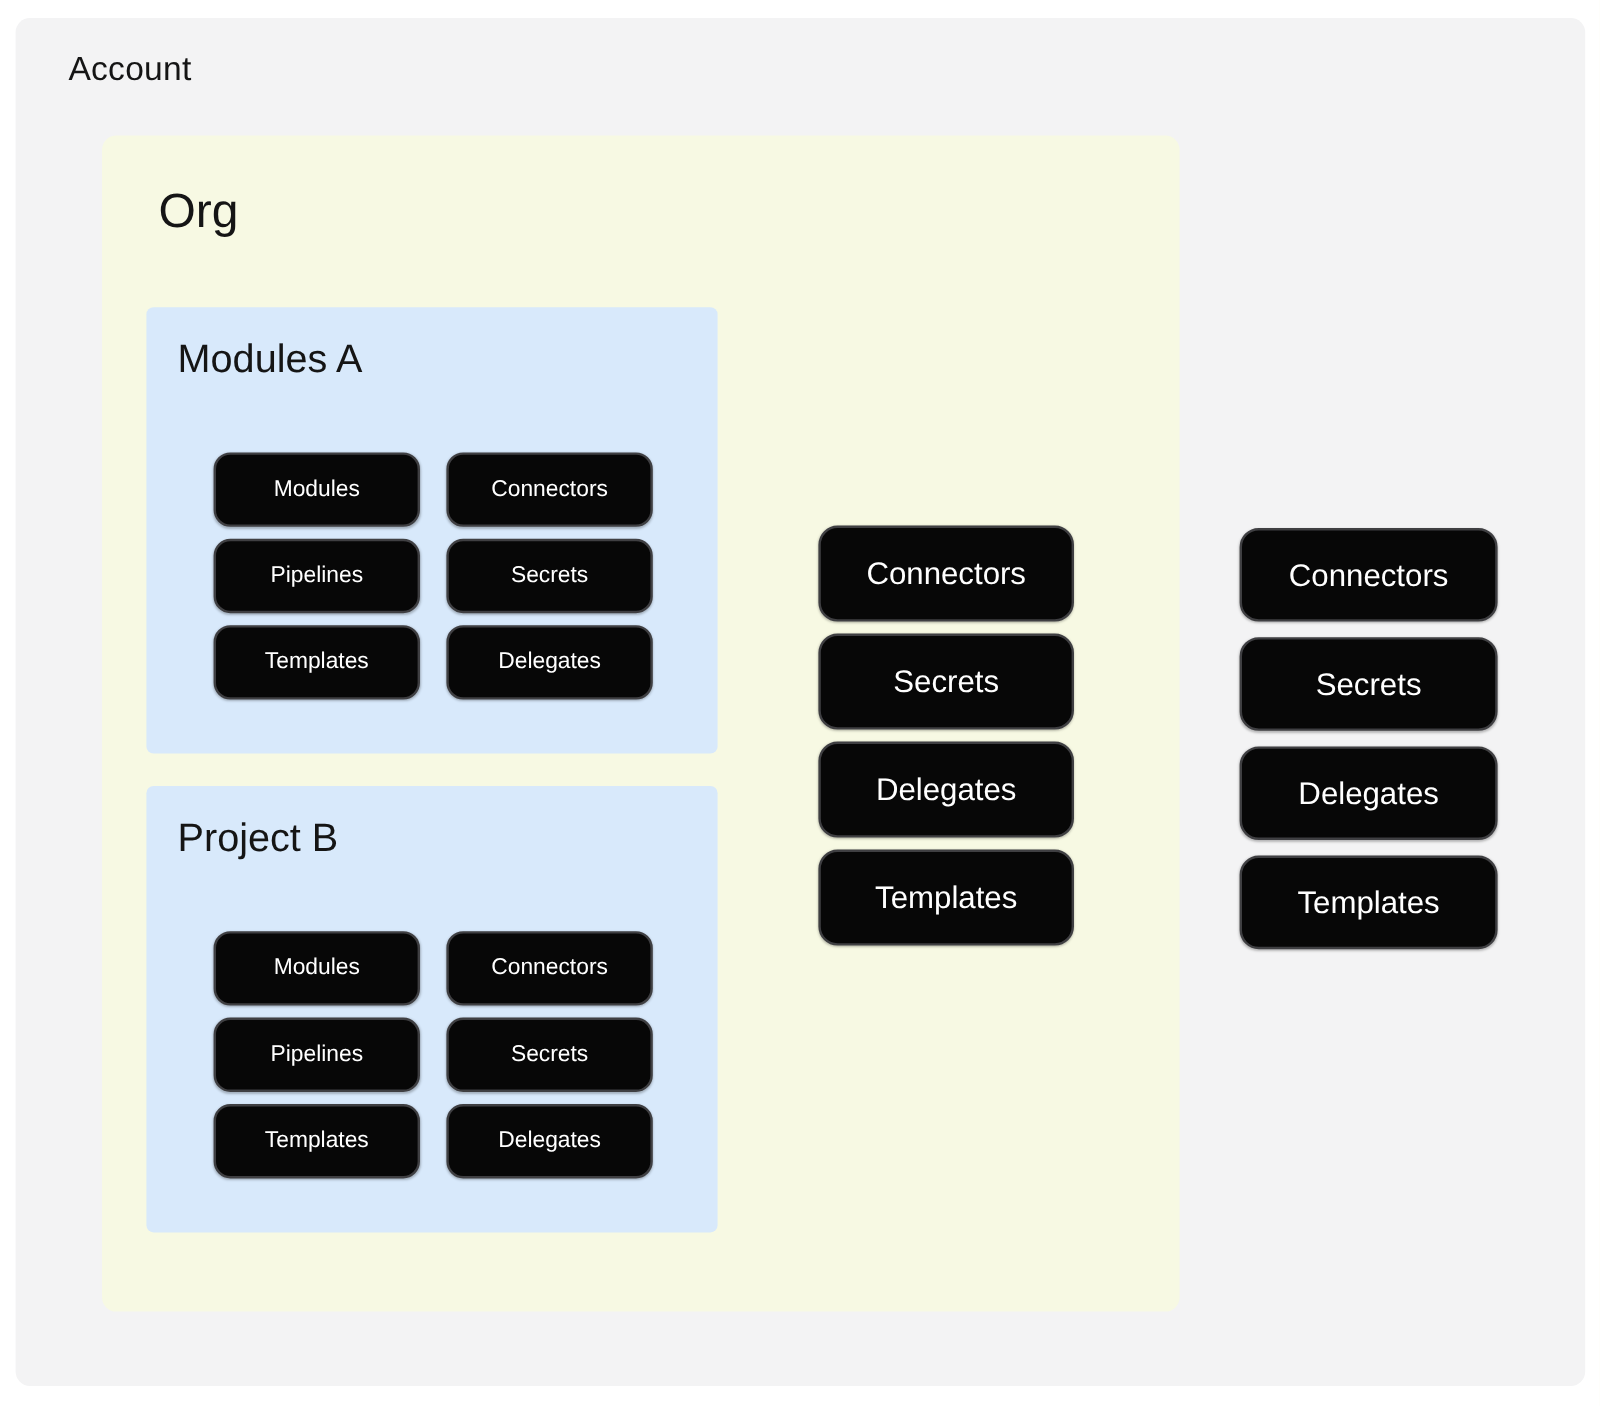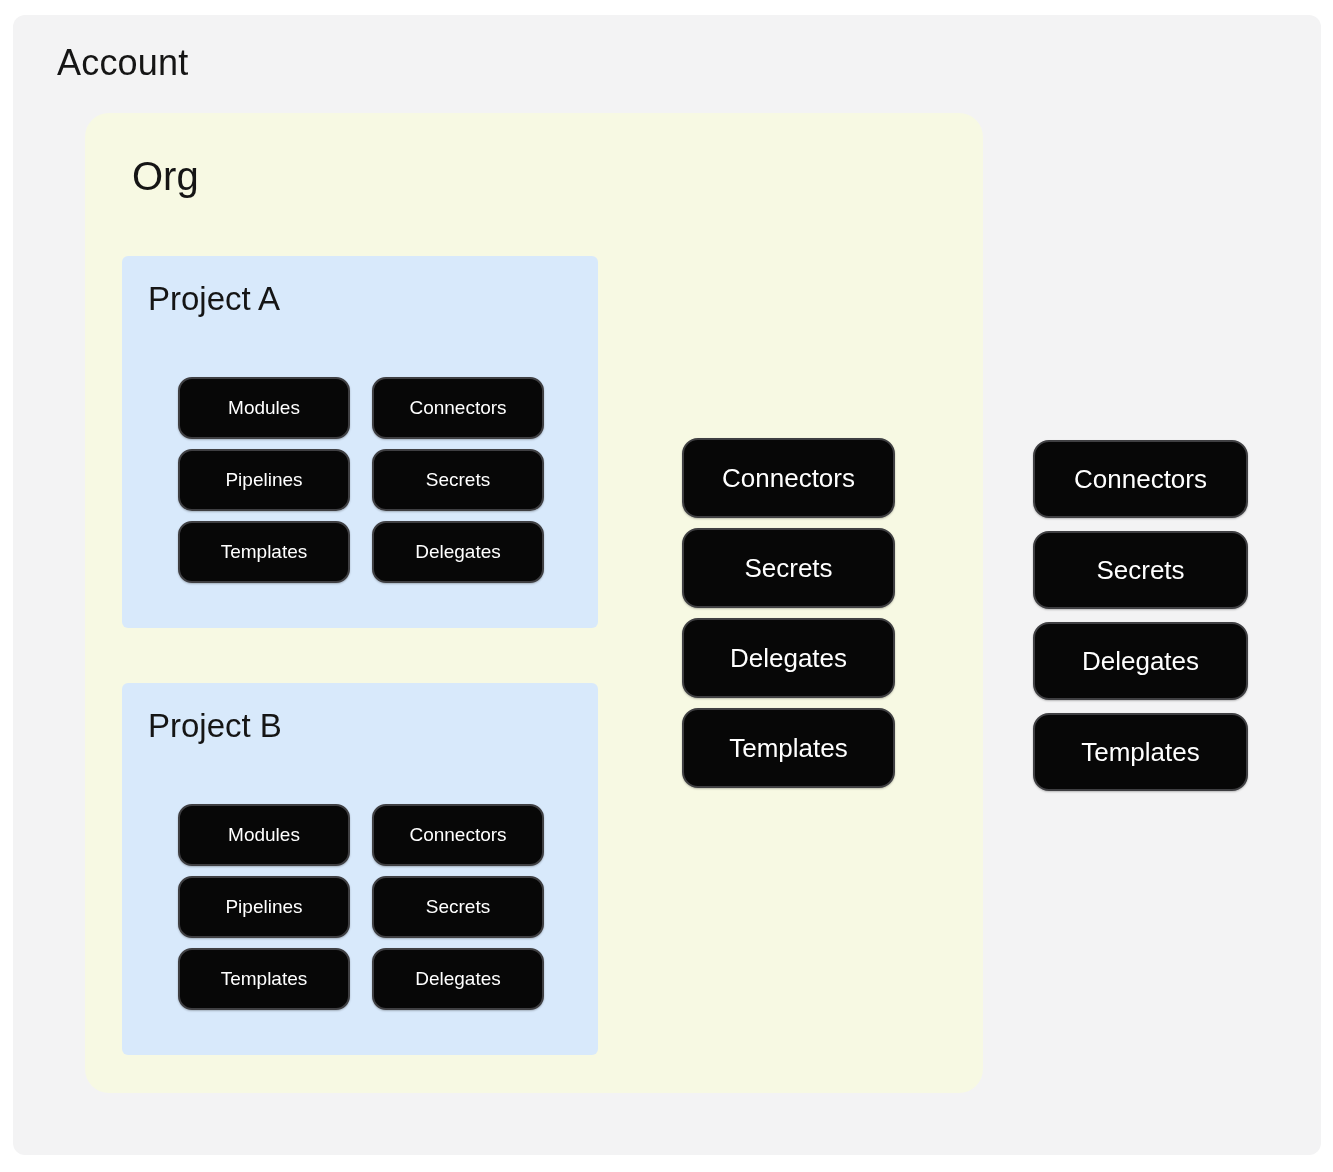--- a/index.html
+++ b/index.html
@@ -24,44 +24,44 @@
   .account-box {
     position: absolute;
     left: 13px; top: 15px;
     width: 1308px; height: 1140px;
     background: var(--account-bg);
     border-radius: 12px;
   }
   .account-title {
     position: absolute;
     left: 44px; top: 26px;
-    font-size: 36px; line-height: 1.2;
+    font-size: 28px; line-height: 1.2;
     letter-spacing: 0.2px;
   }
   .org-box {
     position: absolute;
     left: 72px; top: 98px;
     width: 898px; height: 980px;
     background: var(--org-bg);
-    border-radius: 24px;
+    border-radius: 12px;
   }
   .org-title {
     position: absolute;
     left: 47px; top: 39px;
     font-size: 40px; line-height: 1.2;
   }
   .project-box {
     position: absolute;
     left: 37px;
     width: 476px; height: 372px;
     background: var(--project-bg);
     border-radius: 6px;
   }
   .project-a { top: 143px; }
-  .project-b { top: 570px; }
+  .project-b { top: 542px; }
   .project-title {
     position: absolute;
     left: 26px; top: 23px;
     font-size: 33px; line-height: 1.2;
   }
   .project-grid {
     position: absolute;
     left: 56px; top: 121px;
     display: grid;
     grid-template-columns: 172px 172px;
@@ -107,21 +107,21 @@
 </head>
 <body>
 
 <div class="account-box">
   <div class="account-title">Account</div>
 
   <div class="org-box">
     <div class="org-title">Org</div>
 
     <div class="project-box project-a">
-      <div class="project-title">Project A</div>
+      <div class="project-title">Modules A</div>
       <div class="project-grid">
         <div class="pill pill-sm">Modules</div>
         <div class="pill pill-sm">Connectors</div>
         <div class="pill pill-sm">Pipelines</div>
         <div class="pill pill-sm">Secrets</div>
         <div class="pill pill-sm">Templates</div>
         <div class="pill pill-sm">Delegates</div>
       </div>
     </div>
 

